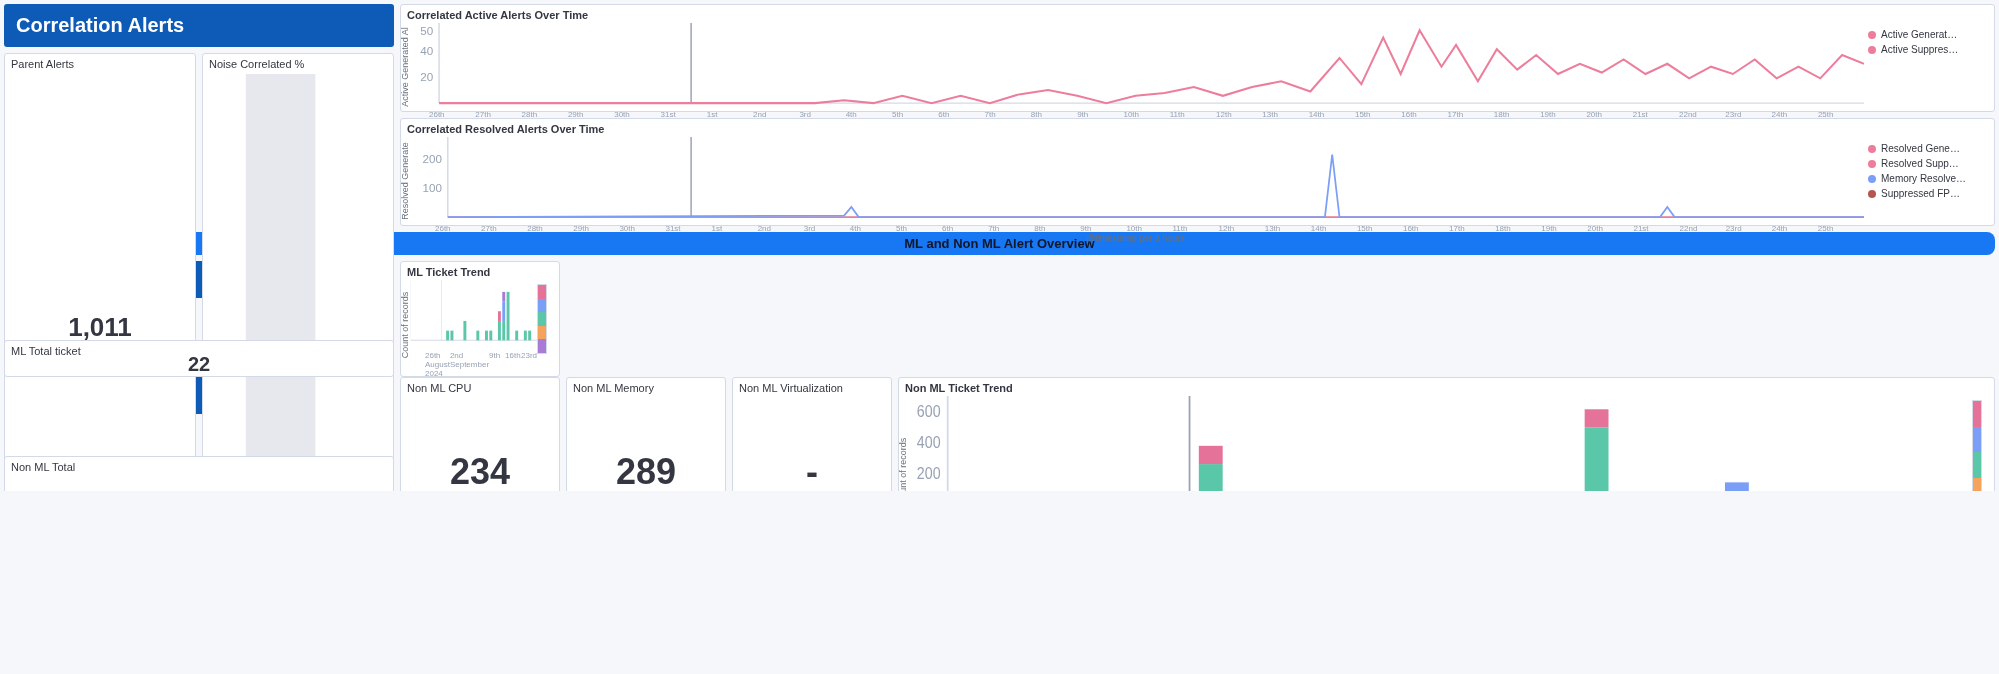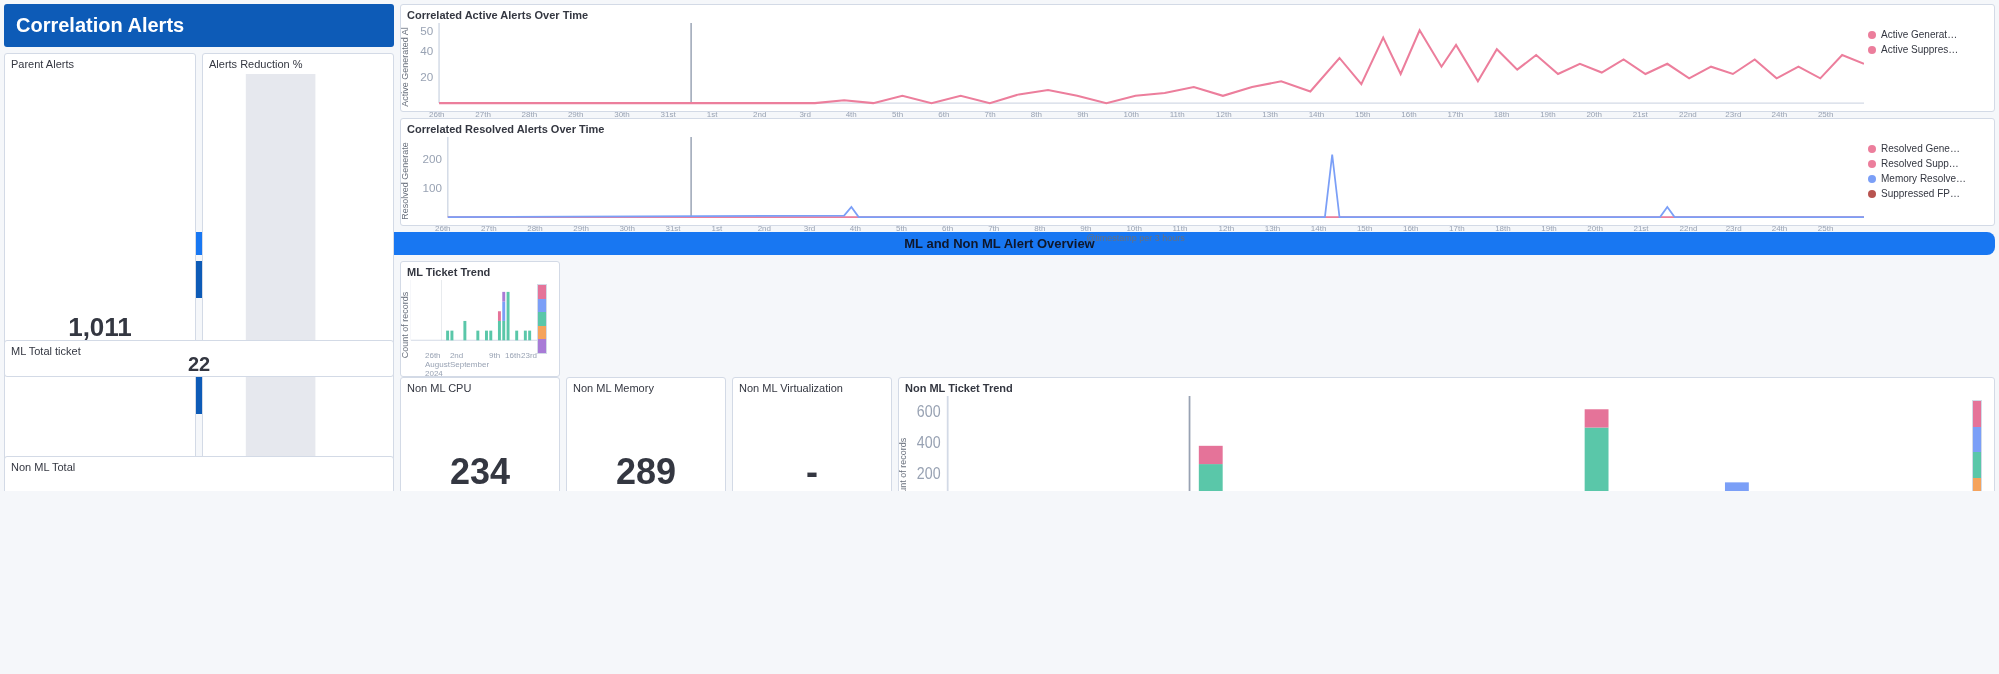--- a/index.html
+++ b/index.html
@@ -210,21 +210,21 @@
           <div class="panel metric-panel-center">
             <span class="metric-small-label">Parent Alerts</span>
             <div class="metric-mid">1,011</div>
           </div>
           <div class="panel metric-panel-center">
             <span class="metric-small-label">Child Suppressed</span>
 
           </div>
         </div>
         <div class="panel noise-panel">
-          <span class="metric-small-label">Alerts Reduction %</span>
+          <span class="metric-small-label">Noise Correlated %</span>
           <div class="noise-bar-ctn">
             <svg width="100%" height="100%" viewBox="0 0 20 120" preserveAspectRatio="none">
               <rect x="4" y="0" width="8" height="120" fill="#e6e8ee"></rect>
               <rect x="4" y="48" width="8" height="72" fill="#d6b93a"></rect>
             </svg>
           </div>
 
         </div>
       </div>
     </div>

